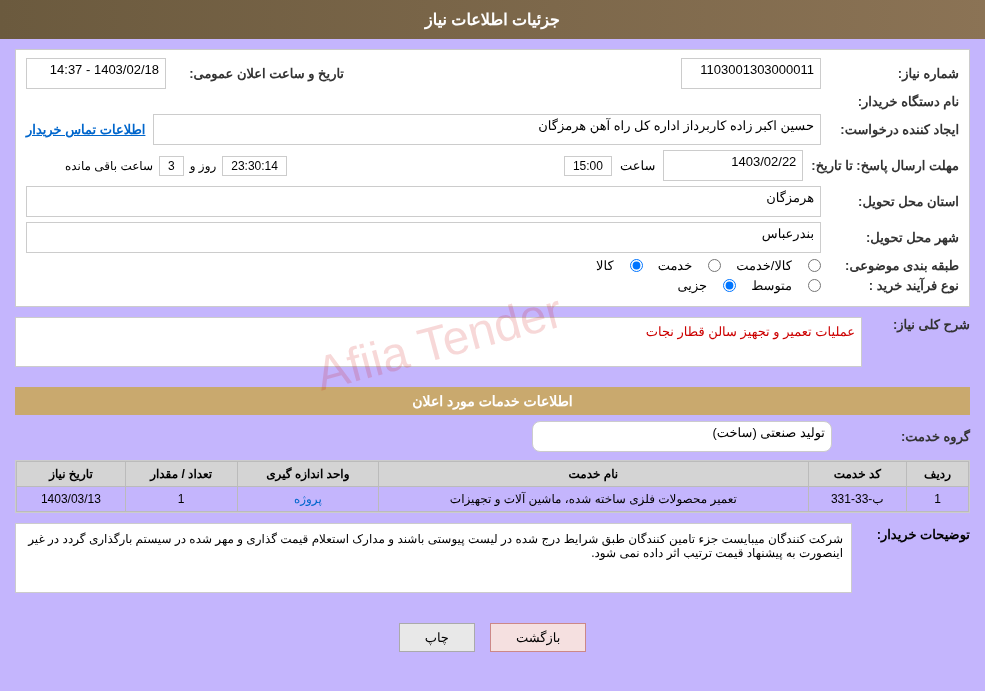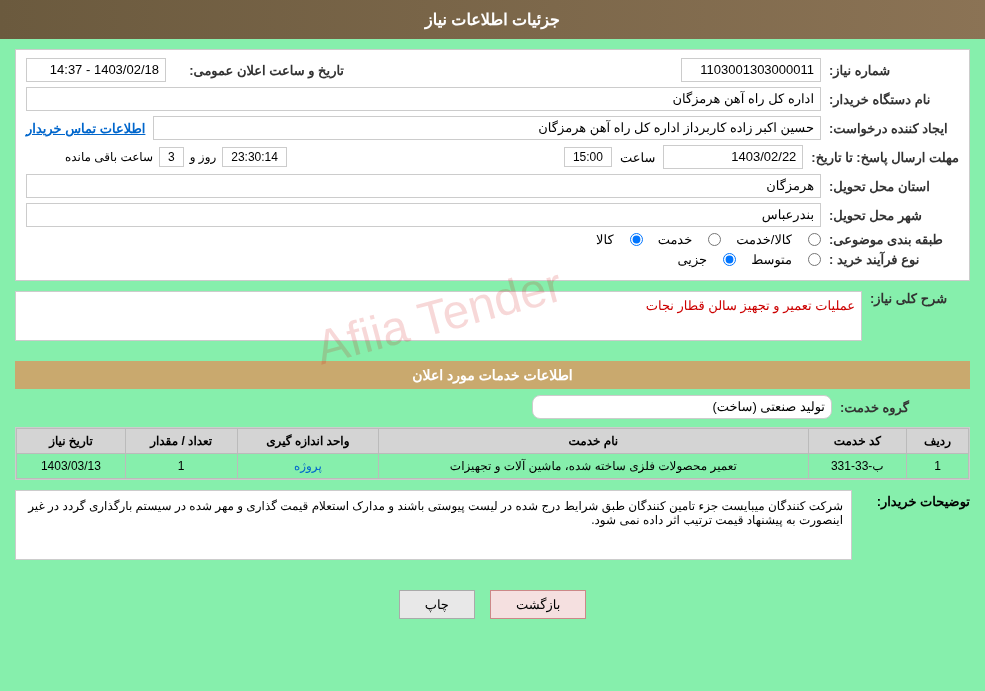--- a/index.html
+++ b/index.html
@@ -6,21 +6,21 @@
     body {
       font-family: Tahoma, Arial, sans-serif;
       font-size: 13px;
       background: #f0f0f0;
       direction: rtl;
     }
 
     .page-wrapper {
       width: 985px;
       min-height: 691px;
-      background: #86efac;
+      background: #c4b5fd;
       padding: 0;
     }
 
     .header-bar {
       background: linear-gradient(to left, #8B7355, #6B5A3E);
       color: #fff;
       text-align: center;
       padding: 10px 20px;
       font-size: 16px;
       font-weight: bold;
@@ -34,29 +34,29 @@
       border: 1px solid #ccc;
       margin-bottom: 10px;
       padding: 8px 10px;
       background: #fff;
     }
 
     .label {
       color: #333;
       font-weight: bold;
       white-space: nowrap;
-      text-align: left;
+      text-align: right;
       min-width: 130px;
     }
 
     .input-field {
       border: 1px solid #ccc;
       background: #fff;
       padding: 3px 6px;
-      height: 24px;
+      height: 31px;
       flex: 1;
     }
 
     .input-field-md {
       width: 140px;
       flex: none;
     }
 
     .input-field-lg {
       flex: 1;
@@ -237,21 +237,20 @@
       <div class="full-row">
         <span class="label">شماره نیاز:</span>
         <div class="input-field input-field-md">1103001303000011</div>
         <span style="flex:1"></span>
         <span class="label" style="min-width:170px;text-align:right;">تاریخ و ساعت اعلان عمومی:</span>
         <div class="input-field input-field-md">1403/02/18 - 14:37</div>
       </div>
 
       <div class="full-row">
         <span class="label">نام دستگاه خریدار:</span>
-        <div class="input-field input-field-lg">اداره کل راه آهن هرمزگان</div>
       </div>
 
       <div class="full-row">
         <span class="label">ایجاد کننده درخواست:</span>
         <div class="input-field input-field-lg">حسین اکبر زاده  کاربرداز اداره کل راه آهن هرمزگان</div>
         <span class="link-text">اطلاعات تماس خریدار</span>
       </div>
 
       <div class="full-row">
         <span class="label">مهلت ارسال پاسخ: تا تاریخ:</span>

